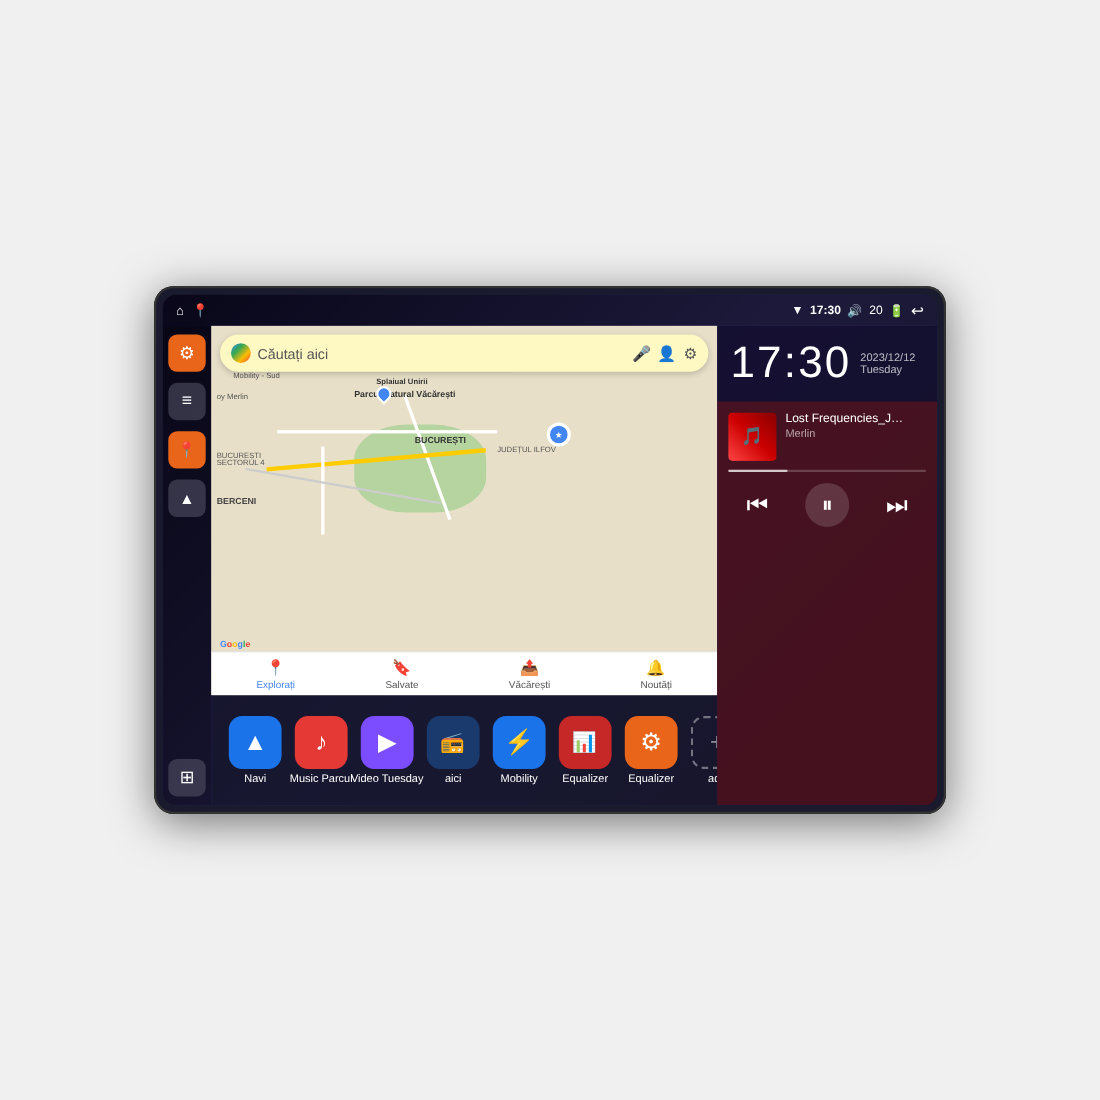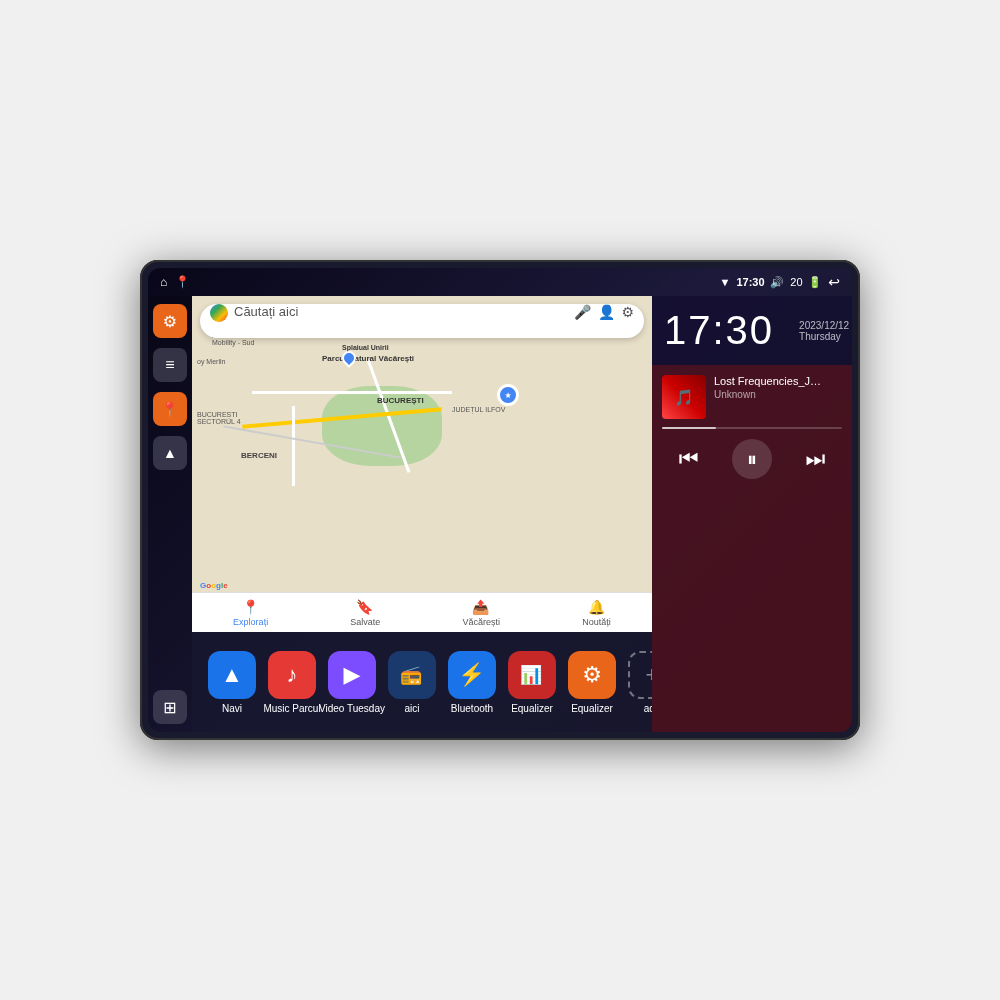--- a/index.html
+++ b/index.html
@@ -134,24 +134,24 @@
       position: relative;
       overflow: hidden;
     }
 
     .map-search-bar {
       position: absolute;
       top: 8px;
       left: 8px;
       right: 8px;
       height: 34px;
-      background: #ffffff;
+      background: #fef9c3;
       border-radius: 20px;
       display: flex;
-      align-items: flex-start;
+      align-items: center;
       padding: 0 10px;
       gap: 6px;
       box-shadow: 0 2px 6px rgba(0,0,0,0.2);
       z-index: 10;
     }
 
     .map-search-text {
       flex: 1;
       font-size: 13px;
       color: #555;
@@ -265,21 +265,20 @@
       font-weight: 300;
       color: #fff;
       letter-spacing: 2px;
     }
 
     .clock-date {
       display: flex;
       flex-direction: column;
       font-size: 10px;
       color: rgba(255,255,255,0.7);
-      margin-left: 17px;
     }
 
     .music-section {
       flex: 1;
       background: rgba(120,20,20,0.5);
       padding: 10px;
       display: flex;
       flex-direction: column;
     }
 
@@ -433,21 +432,21 @@
 
             <div style="position:absolute;top:58px;left:130px;font-size:8px;color:#333;font-weight:bold;">Parcul Natural Văcărești</div>
             <div style="position:absolute;top:36px;left:20px;font-size:7px;color:#555;">AXIS Premium<br>Mobility - Sud</div>
             <div style="position:absolute;top:34px;left:200px;font-size:7px;color:#333;">Pizza &amp; Bakery</div>
             <div style="position:absolute;top:30px;left:310px;font-size:7px;color:#555;">TRAPEZULUI</div>
             <div style="position:absolute;top:48px;left:150px;font-size:7px;color:#333;font-weight:bold;">Splaiual Unirii</div>
             <div style="position:absolute;top:100px;left:185px;font-size:8px;color:#333;font-weight:bold;">BUCUREȘTI</div>
             <div style="position:absolute;top:62px;left:5px;font-size:7px;color:#555;">oy Merlin</div>
             <div style="position:absolute;top:115px;left:5px;font-size:7px;color:#555;">BUCUREȘTI<br>SECTORUL 4</div>
             <div style="position:absolute;top:110px;left:260px;font-size:7px;color:#555;">JUDEȚUL ILFOV</div>
-            <div style="position:absolute;top:155px;left:5px;font-size:8px;color:#444;font-weight:bold;margin-left:44px;">BERCENI</div>
+            <div style="position:absolute;top:155px;left:5px;font-size:8px;color:#444;font-weight:bold;">BERCENI</div>
 
             <div style="position:absolute;top:55px;left:150px;width:14px;height:14px;background:#4285f4;border-radius:50% 50% 50% 0;transform:rotate(-45deg);border:2px solid #fff;"></div>
             <div style="position:absolute;top:88px;left:305px;width:22px;height:22px;background:#4285f4;border-radius:50%;border:3px solid #fff;display:flex;align-items:center;justify-content:center;">
               <span style="color:#fff;font-size:8px;">★</span>
             </div>
 
             <div class="google-logo">
               <span style="color:#4285f4">G</span><span style="color:#ea4335">o</span><span style="color:#fbbc05">o</span><span style="color:#4285f4">g</span><span style="color:#34a853">l</span><span style="color:#ea4335">e</span>
             </div>
 
@@ -502,21 +501,21 @@
           <div class="app-item">
             <div class="app-icon dark-blue" style="background:#1a3a6e">
               <span style="color:#fff;font-size:18px">📻</span>
             </div>
             <span class="app-label">aici</span>
           </div>
           <div class="app-item">
             <div class="app-icon bt-blue">
               <span style="color:#fff;font-size:22px">⚡</span>
             </div>
-            <span class="app-label">Bluetooth</span>
+            <span class="app-label">Mobility</span>
           </div>
           <div class="app-item">
             <div class="app-icon eq-red">
               <span style="color:#fff;font-size:18px">📊</span>
             </div>
             <span class="app-label">Equalizer</span>
           </div>
           <div class="app-item">
             <div class="app-icon orange">
               <span style="color:#fff;font-size:22px">⚙</span>
@@ -532,34 +531,34 @@
         </div>
 
       </div>
 
       <div class="right-panel">
 
         <div class="clock-section">
           <div class="clock-time">17:30</div>
           <div class="clock-date">
             <span>2023/12/12</span>
-            <span>Thursday</span>
+            <span>Tuesday</span>
           </div>
         </div>
 
         <div class="music-section">
           <div class="music-info">
             <div class="album-art">
               <div class="album-art-inner">
                 <span style="font-size:16px">🎵</span>
               </div>
             </div>
             <div class="music-text">
               <div class="music-title">Lost Frequencies_Janie...</div>
-              <div class="music-artist">Unknown</div>
+              <div class="music-artist">Merlin</div>
             </div>
           </div>
 
           <div class="music-progress">
             <div class="music-progress-fill"></div>
           </div>
 
           <div class="music-controls">
             <div class="ctrl-btn">
               <span>⏮</span>

